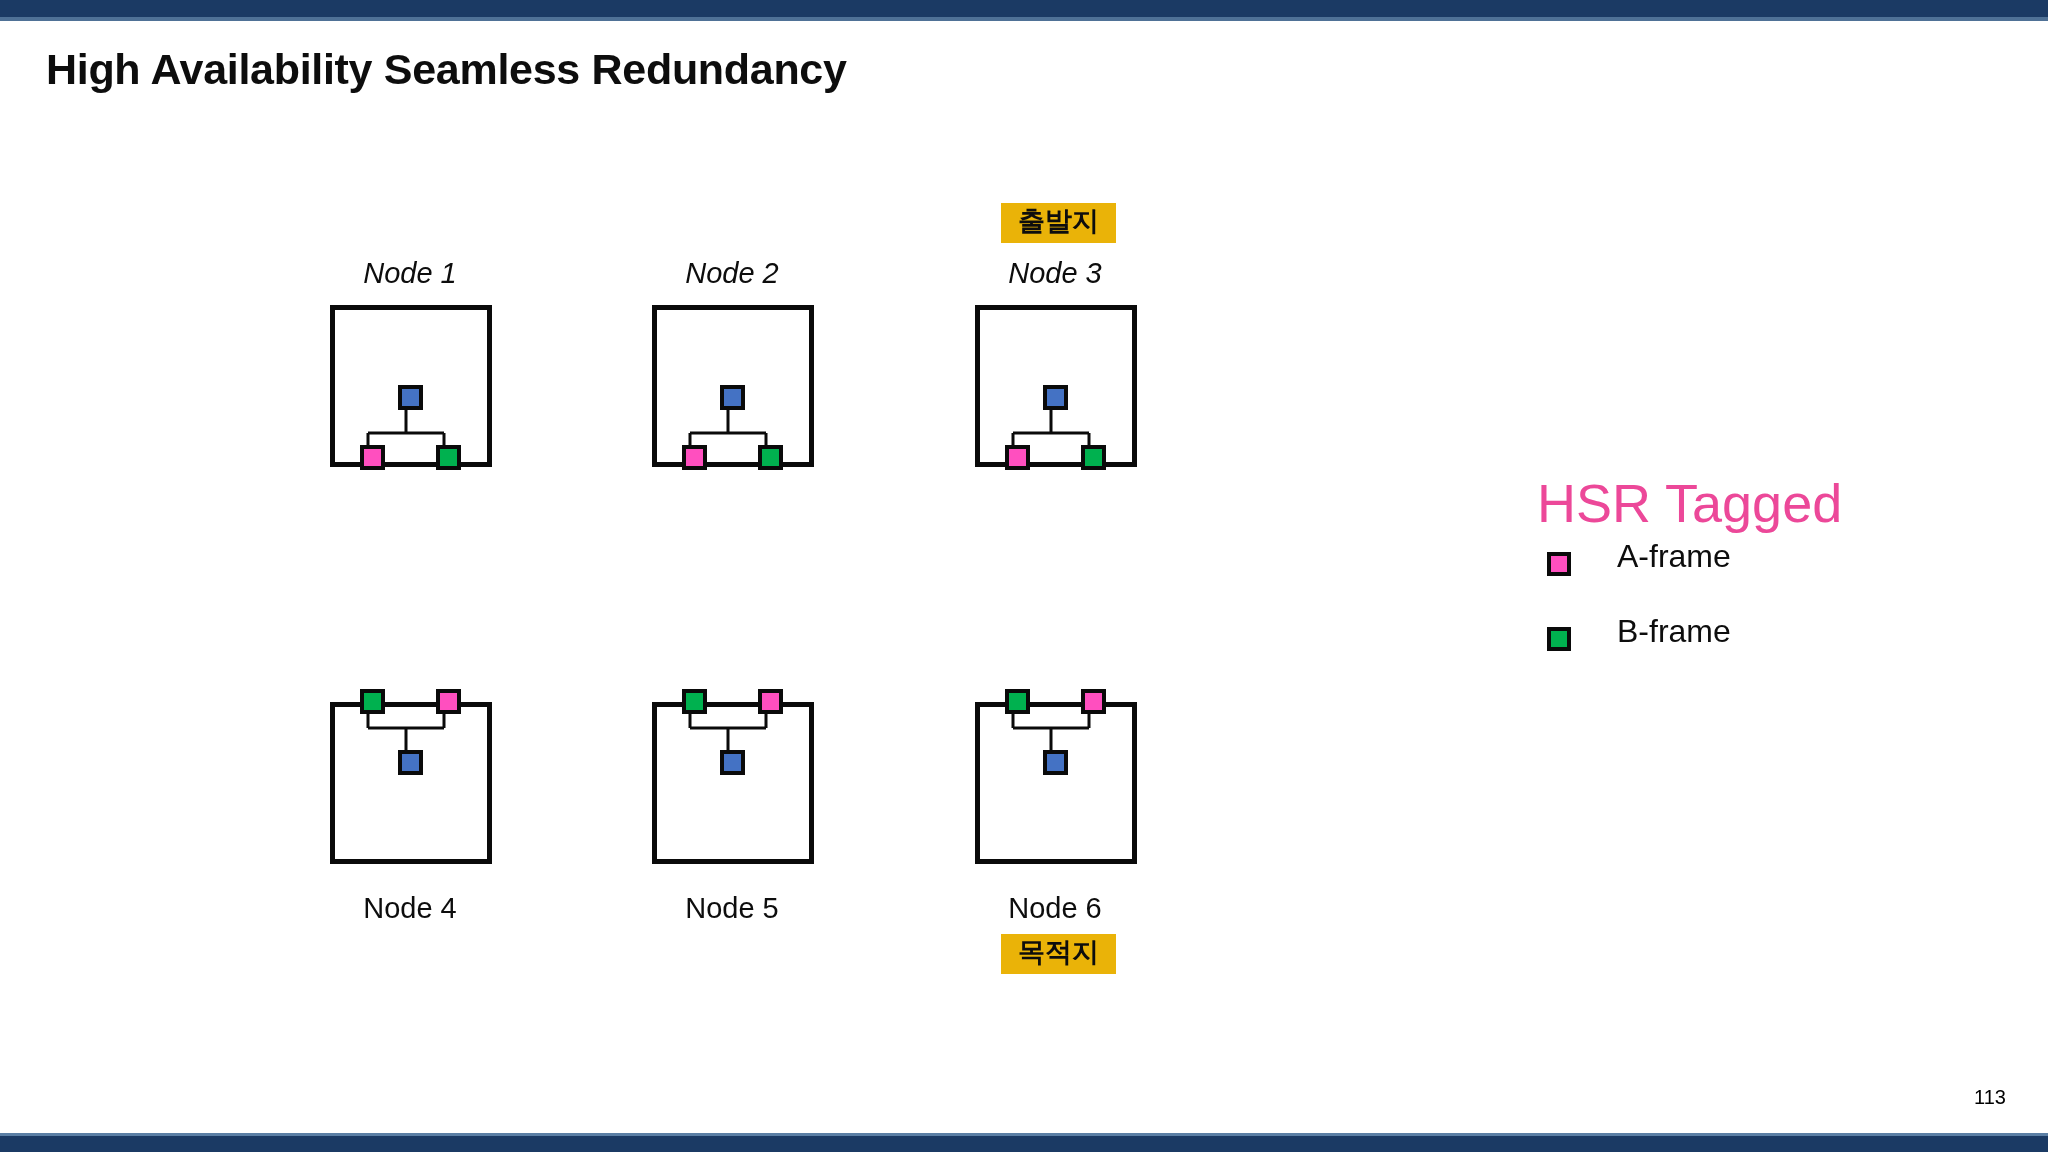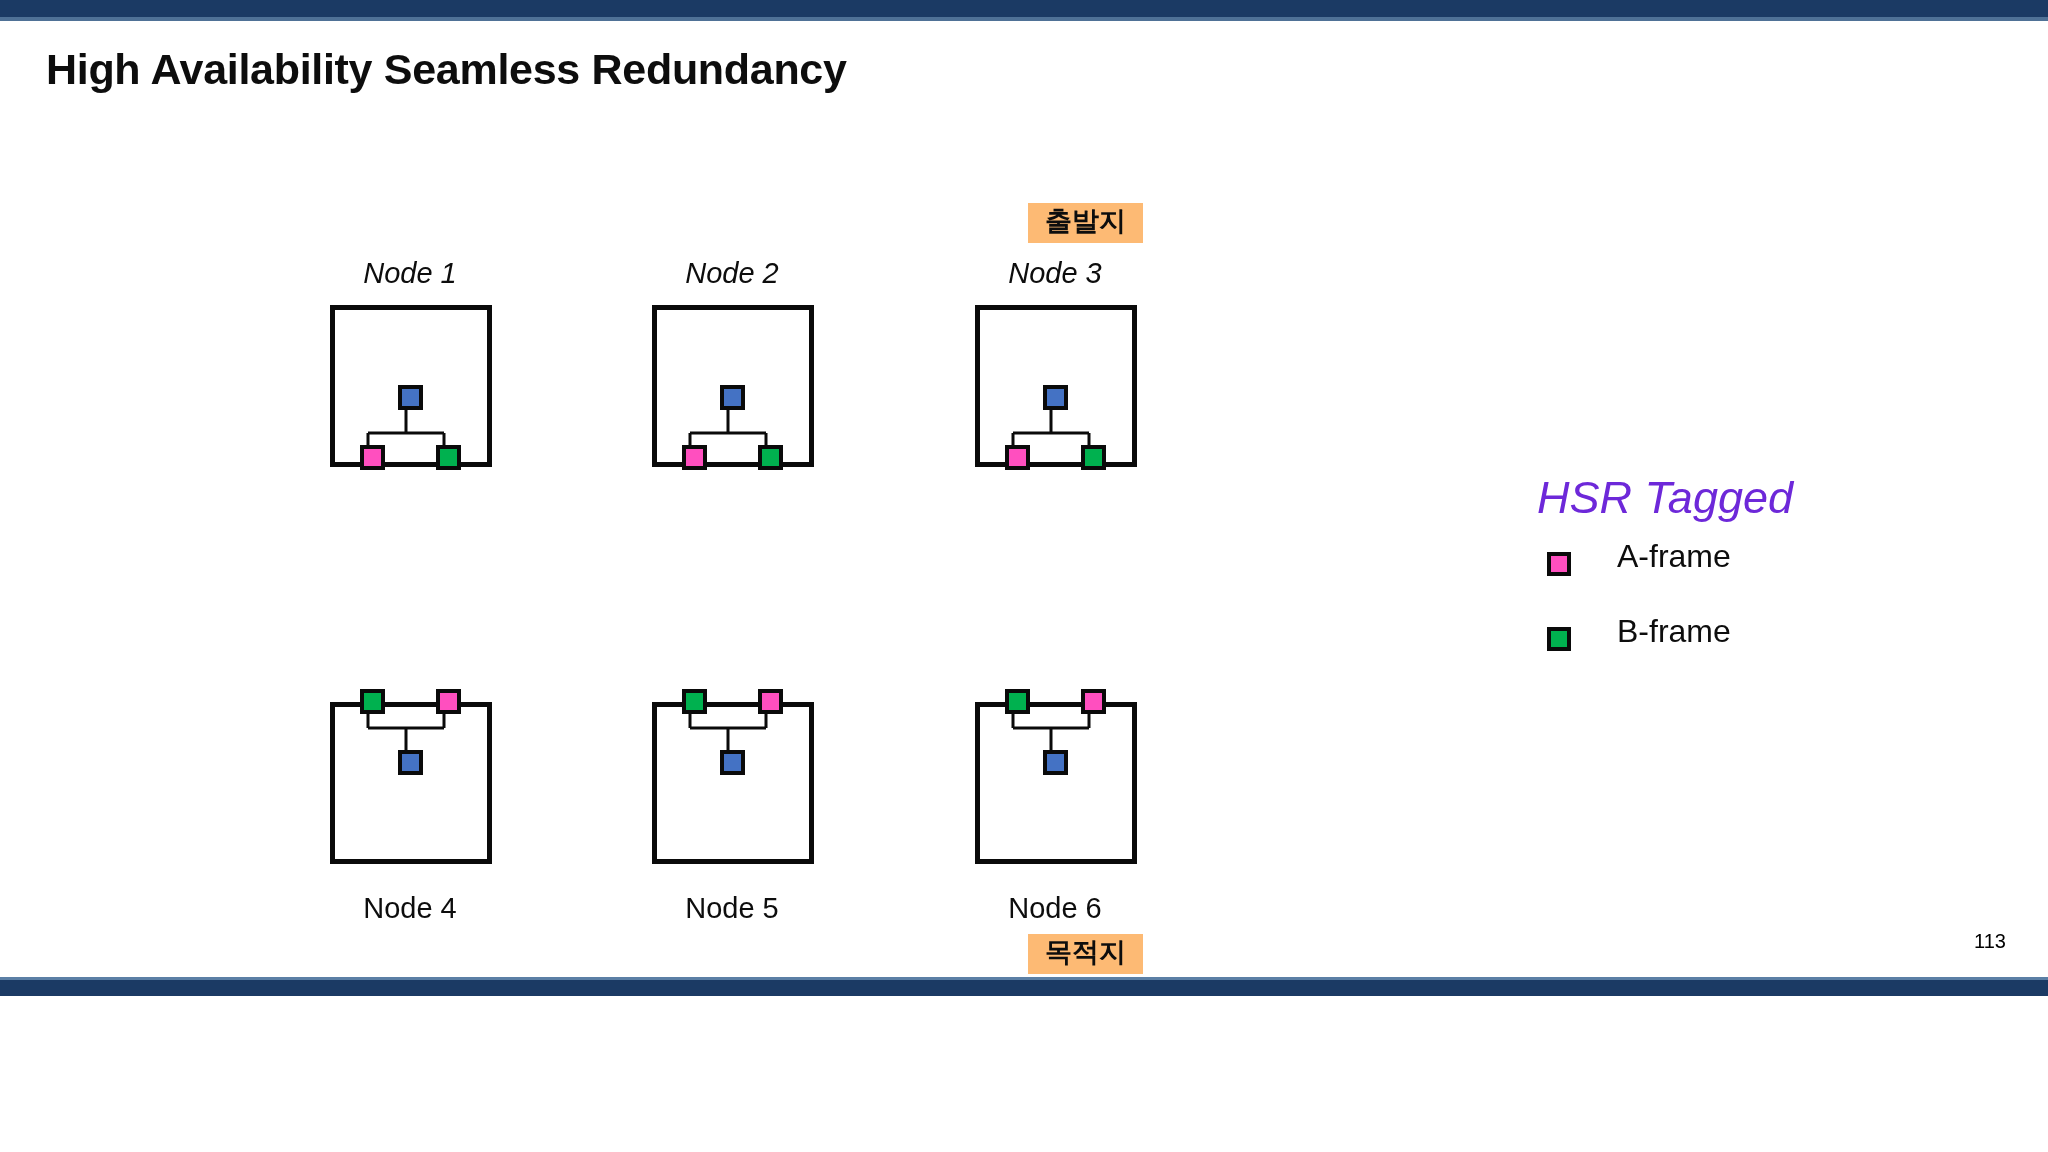--- a/index.html
+++ b/index.html
@@ -7,21 +7,21 @@
     padding: 0;
     background: #ffffff;
   }
   body {
     font-family: "Liberation Sans", "DejaVu Sans", sans-serif;
     -webkit-font-smoothing: antialiased;
   }
   #slide {
     position: relative;
     width: 2048px;
-    height: 996px;
+    height: 1152px;
     background: #ffffff;
     overflow: hidden;
   }
 
   
   .bar-top {
     position: absolute;
     left: 0; top: 0;
     width: 2048px;
     height: 17px;
@@ -109,39 +109,37 @@
     border: 4px solid #0a0a0a;
     box-sizing: border-box;
   }
   .port.blue  { background: #4472c4; }
   .port.pink  { background: #ff4fbf; }
   .port.green { background: #00b14f; }
 
   
   .kr-tag {
     position: absolute;
-    background: #fdba74;
+    background: #eab308;
     color: #0d0d0d;
     font-size: 27px;
     font-weight: bold;
     padding: 5px 17px 8px 17px;
     white-space: nowrap;
     line-height: 1.0;
-    margin-left: 27px;
   }
 
   
   .legend { position: absolute; }
   .legend-title {
     position: absolute;
     left: 0; top: 0;
-    font-size: 45px;
-    color: #6d28d9;
-    white-space: nowrap;
-    font-style: italic;
+    font-size: 54px;
+    color: #ec4899;
+    white-space: nowrap;
   }
   .legend-row {
     position: absolute;
     left: 10px;
     height: 40px;
   }
   .legend-swatch {
     position: absolute;
     left: 0;
     top: 8px;

